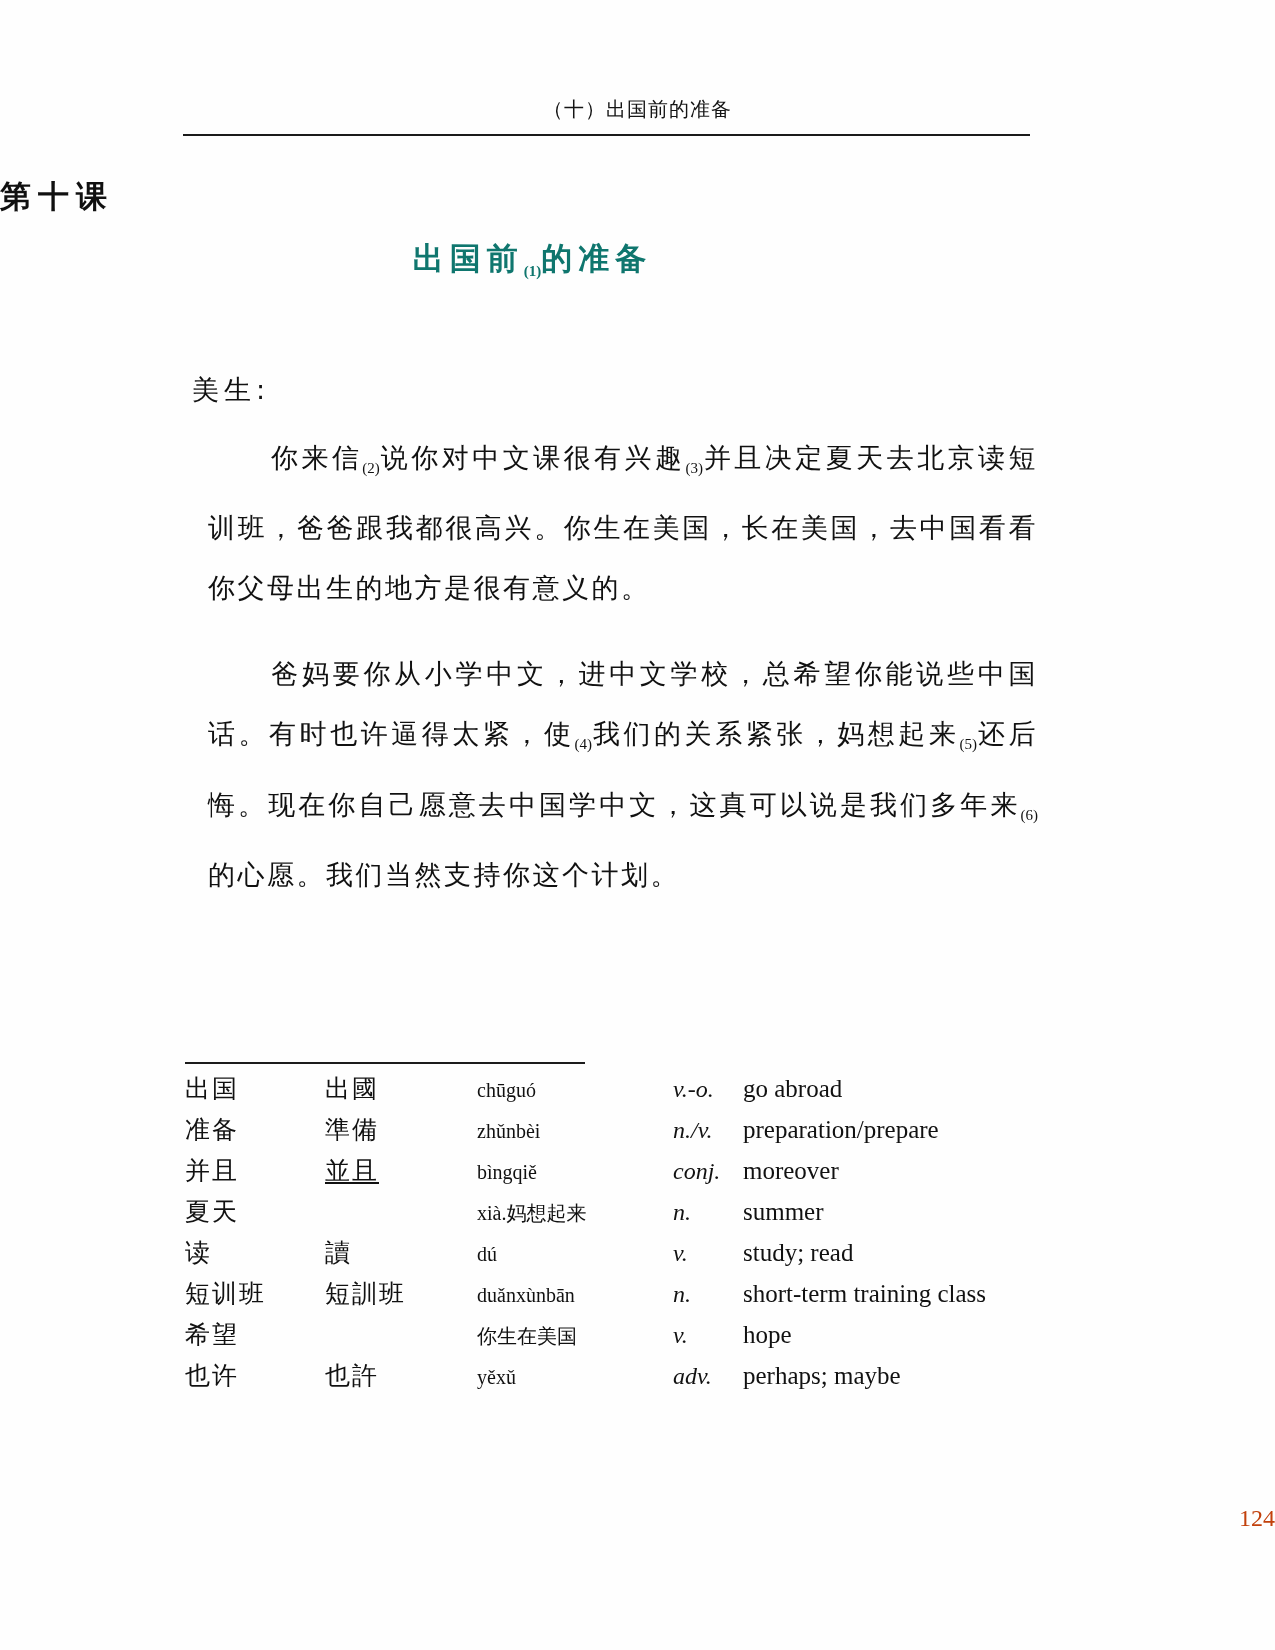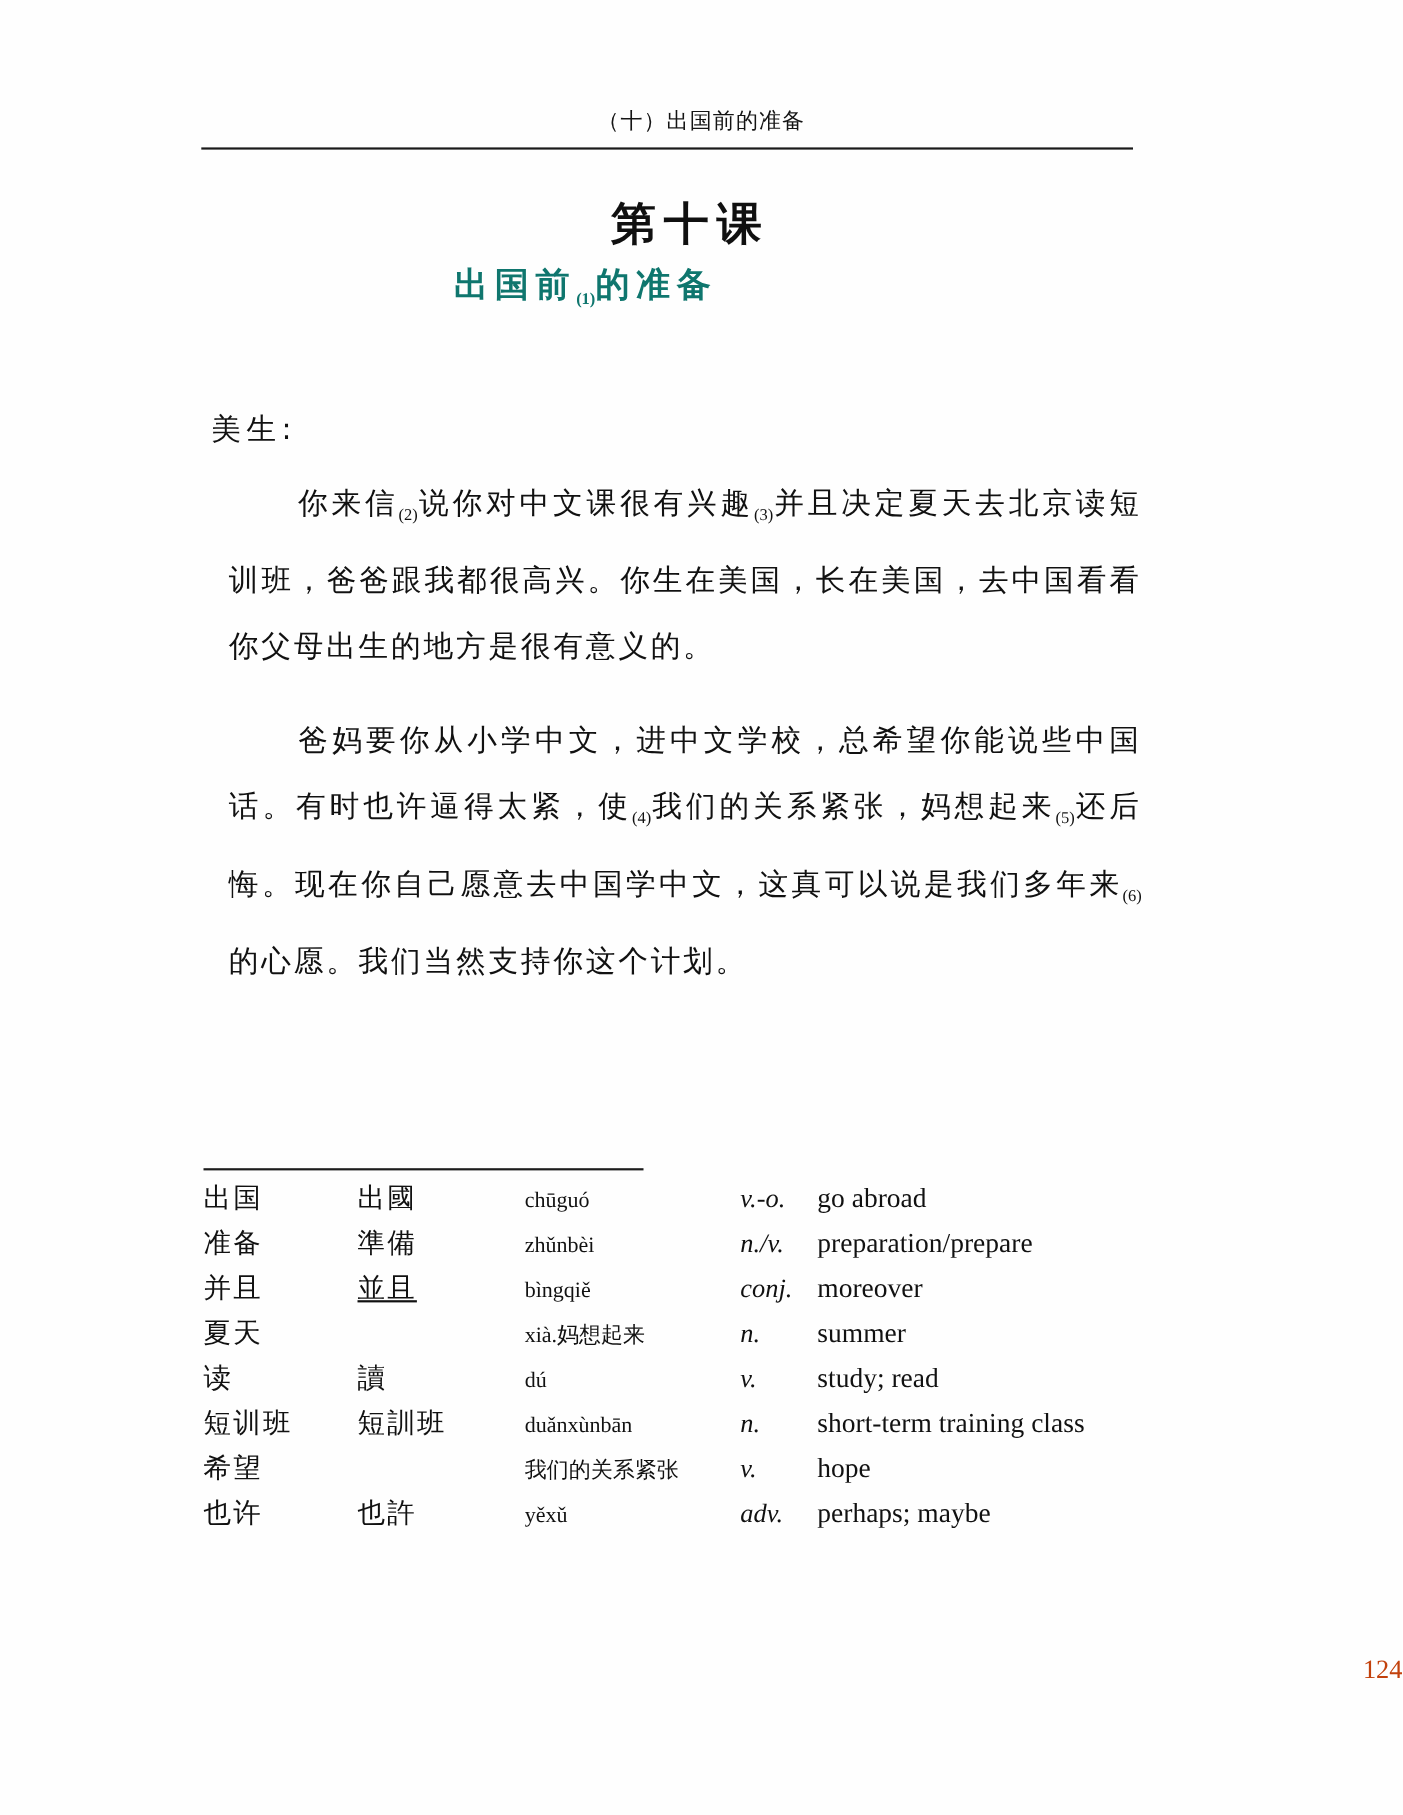--- a/index.html
+++ b/index.html
@@ -38,24 +38,24 @@
     height: 0;
     border-top: 2.4px solid #1a1a1a;
   }
 
   
   .lesson-title {
     position: absolute;
     top: 176px;
     left: 0;
     width: 1255px;
-    text-align: center;
+    text-align: left;
     font-family: "DejaVu Sans", "Liberation Sans", sans-serif;
     font-weight: bold;
-    font-size: 41px;
+    font-size: 31px;
     letter-spacing: 7px;
     color: #101010;
   }
   .lesson-subtitle {
     position: absolute;
     top: 238px;
     left: 0;
     width: 1065px;
     text-align: center;
     font-family: "DejaVu Sans", "Liberation Sans", sans-serif;
@@ -230,21 +230,21 @@
         <tr>
           <td class="col-simp"><span class="hanzi">短训班</span></td>
           <td class="col-trad"><span class="hanzi">短訓班</span></td>
           <td class="col-pinyin"><span class="pinyin">duǎnxùnbān</span></td>
           <td class="col-pos"><span class="pos">n.</span></td>
           <td class="col-gloss"><span class="gloss">short-term training class</span></td>
         </tr>
         <tr>
           <td class="col-simp"><span class="hanzi">希望</span></td>
           <td class="col-trad"><span class="hanzi"></span></td>
-          <td class="col-pinyin"><span class="pinyin">我们的关系紧张</span></td>
+          <td class="col-pinyin"><span class="pinyin">你生在美国</span></td>
           <td class="col-pos"><span class="pos">v.</span></td>
           <td class="col-gloss"><span class="gloss">hope</span></td>
         </tr>
         <tr>
           <td class="col-simp"><span class="hanzi">也许</span></td>
           <td class="col-trad"><span class="hanzi">也許</span></td>
           <td class="col-pinyin"><span class="pinyin">yěxǔ</span></td>
           <td class="col-pos"><span class="pos">adv.</span></td>
           <td class="col-gloss"><span class="gloss">perhaps; maybe</span></td>
         </tr>

